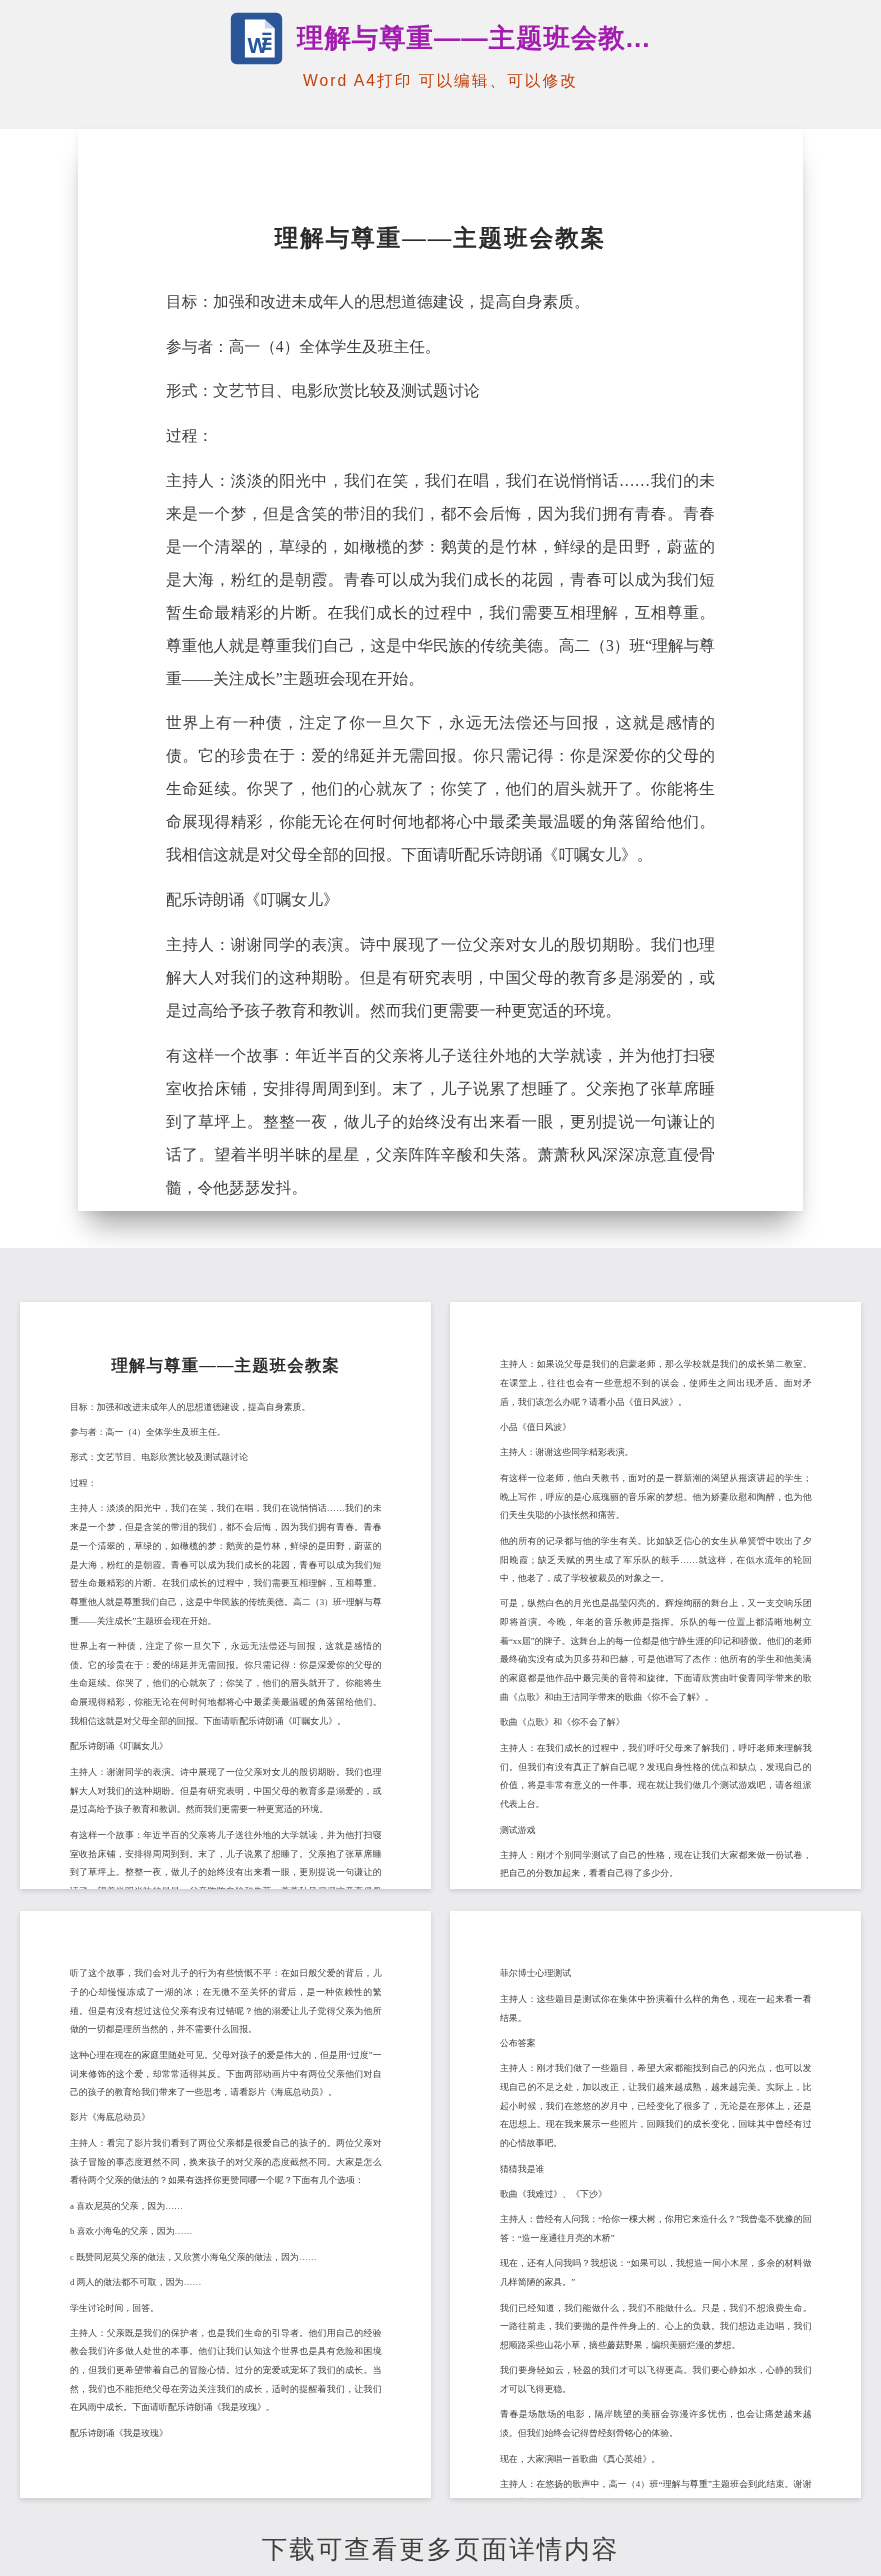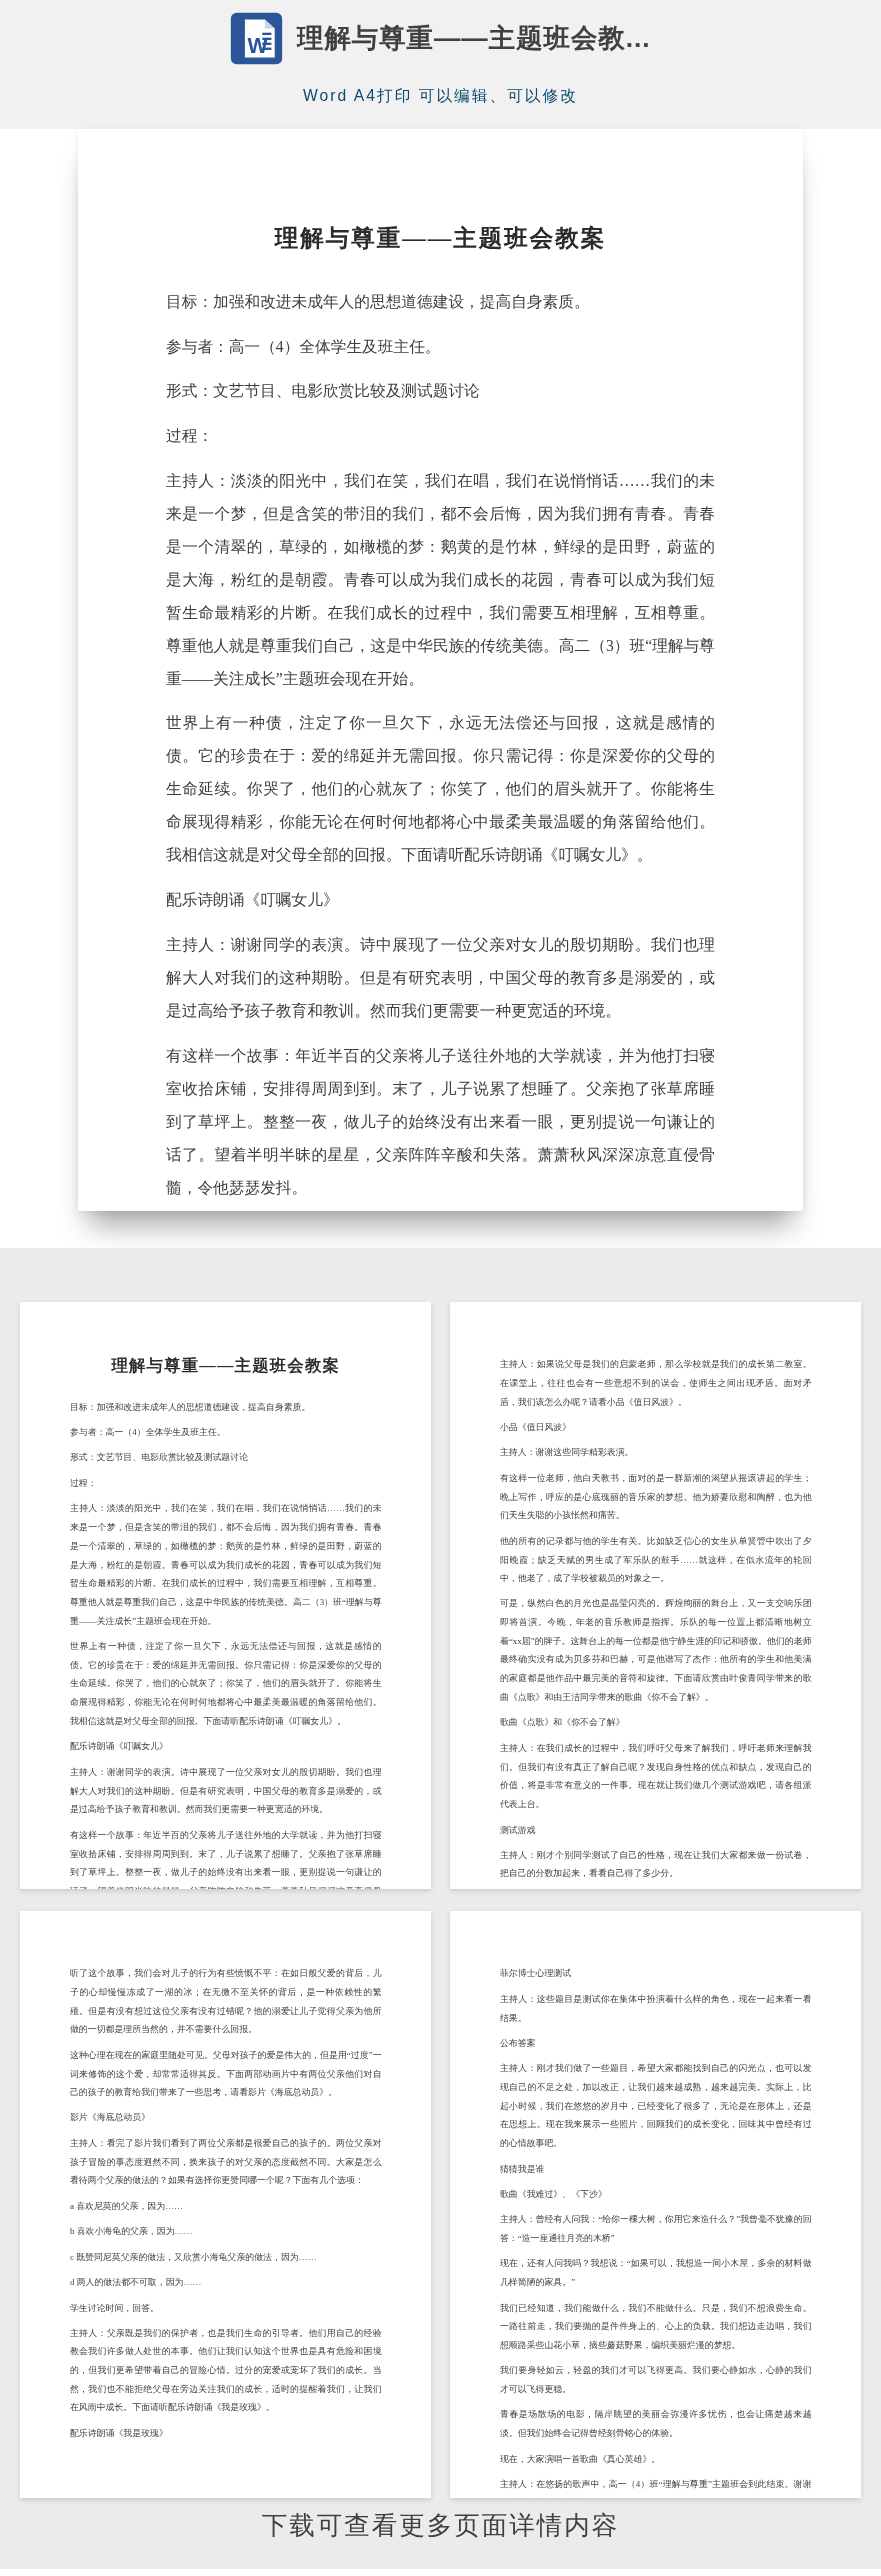--- a/index.html
+++ b/index.html
@@ -22,28 +22,28 @@
   }
   .header-row{
     display:flex;
     align-items:center;
     gap:13.7px;
   }
   .word-icon{width:53px;height:53px;display:inline-block;flex:0 0 auto;}
   .header-title{
     font-size:26.4px;
     font-weight:bold;
-    color:#404040;
+    color:#a21caf;
     letter-spacing:1px;
     white-space:nowrap;
   }
   .header-sub{
-    margin-top:21px;
+    margin-top:6px;
     font-size:15.7px;
-    color:#0c4a6e;
+    color:#c2410c;
     letter-spacing:2px;
   }
   
   .hero{
     background:#ffffff;
     padding-bottom:37px;
   }
   .page-large{
     width:725px;
     height:1082px;
@@ -101,21 +101,21 @@
     transform:scale(0.5676);
     transform-origin:0 0;
     overflow:hidden;
   }
   .thumb-inner .doc-title{
     font-size:29px;
     margin-bottom:35px;
   }
   
   .footer-note{
-    margin-top:10px;
+    margin-top:34px;
     text-align:center;
     font-size:25.5px;
     color:#3f3f3f;
     letter-spacing:2px;
   }
 </style>
 </head>
 <body>
 
 <div class="header">

